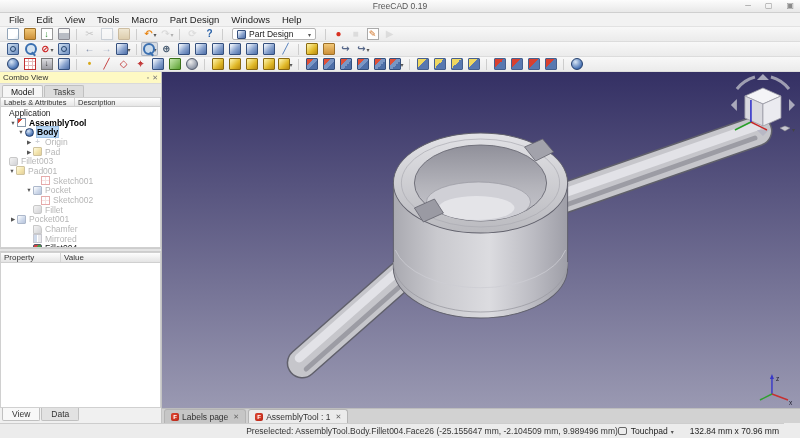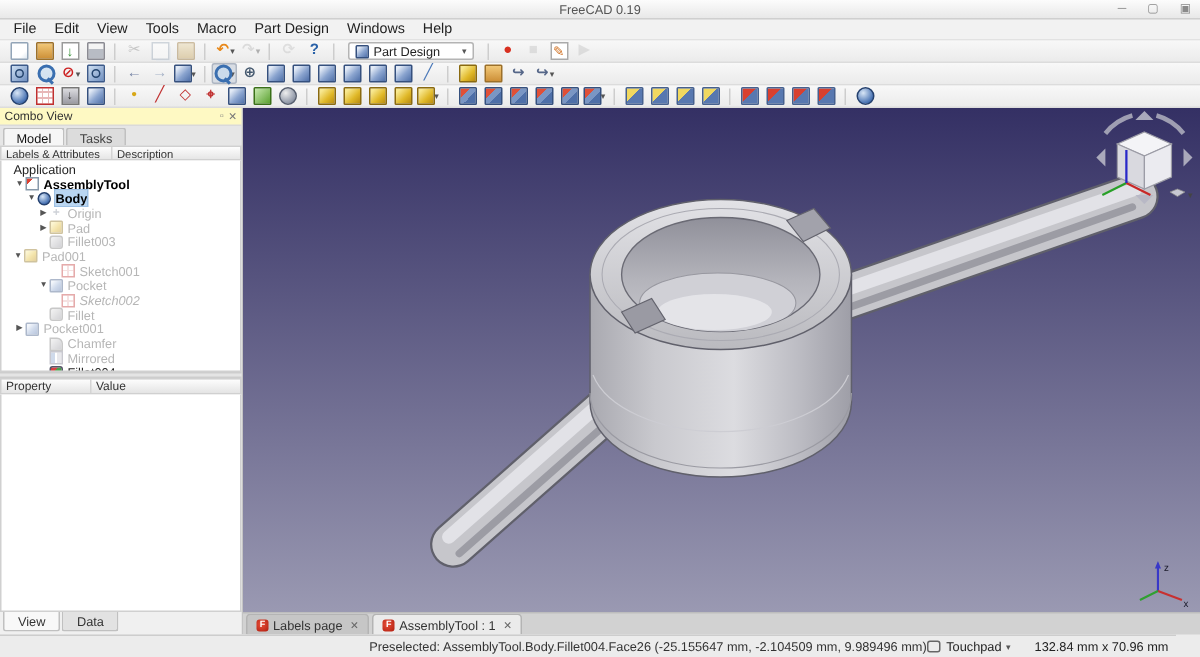--- a/index.html
+++ b/index.html
@@ -374,41 +374,41 @@
           <div class="trow" style="padding-left: 24px;">
             <span class="arr">▶</span>
             <span class="tico tico-origin dimi">+</span>
             <span class="tlabel dim">Origin</span>
           </div>
           <div class="trow" style="padding-left: 24px;">
             <span class="arr">▶</span>
             <span class="tico cube-yellow dimi"></span>
             <span class="tlabel dim">Pad</span>
           </div>
-          <div class="trow" style="padding-left: 24px;">
+          <div class="trow" style="">
             <span class="arr"></span>
             <span class="tico tico-fillet dimi"></span>
             <span class="tlabel dim">Fillet003</span>
           </div>
           <div class="trow" style="padding-left: 7px;">
             <span class="arr">▼</span>
             <span class="tico cube-yellow dimi"></span>
             <span class="tlabel dim">Pad001</span>
           </div>
           <div class="trow" style="padding-left: 32px;">
             <span class="arr"></span>
             <span class="tico sh-grid-red dimi"></span>
             <span class="tlabel dim">Sketch001</span>
           </div>
           <div class="trow" style="padding-left: 24px;">
             <span class="arr">▼</span>
             <span class="tico cube-blue dimi"></span>
             <span class="tlabel dim">Pocket</span>
           </div>
-          <div class="trow" style="padding-left: 32px; font-style: italic;">
+          <div class="trow" style="padding-left: 32px;">
             <span class="arr"></span>
             <span class="tico sh-grid-red dimi"></span>
             <span class="tlabel dim">Sketch002</span>
           </div>
           <div class="trow" style="padding-left: 24px;">
             <span class="arr"></span>
             <span class="tico tico-fillet dimi"></span>
             <span class="tlabel dim">Fillet</span>
           </div>
           <div class="trow" style="padding-left: 8px;">

